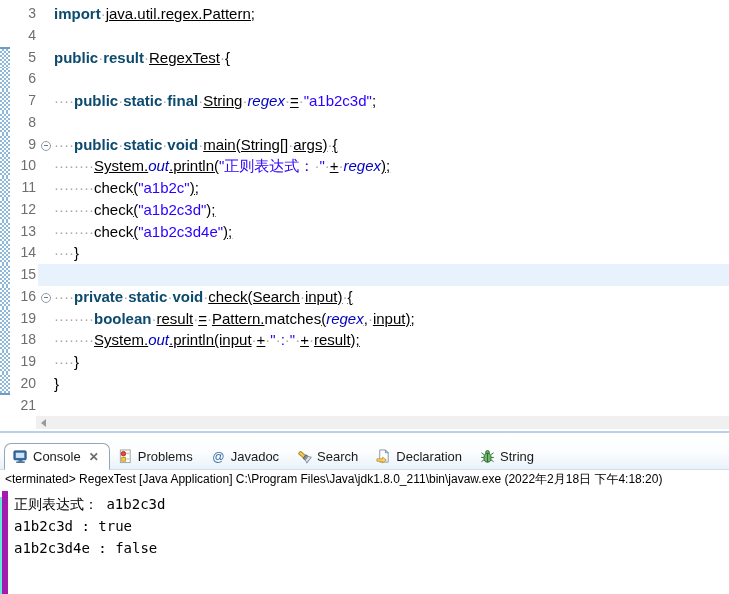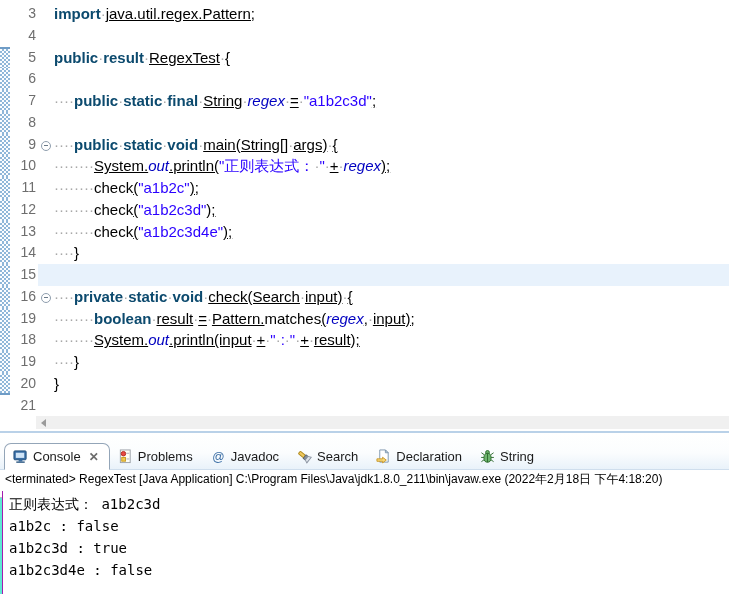--- a/index.html
+++ b/index.html
@@ -46,21 +46,21 @@
   .tab { display:flex; align-items:center; gap:5px; height:25px; padding:0 10px 0 8px;
     font-size:13px; color:#1a1a1a; white-space:nowrap; }
   .tab.selected { background:#fff; border:1px solid #93a5b8; border-bottom:1px solid #fff;
     border-radius:7px 7px 0 0; margin-bottom:-1px; height:27px; }
   .tabicon { display:inline-flex; width:15px; height:15px; align-items:center; justify-content:center; }
   .tabicon svg { display:block; }
   .tabclose { font-size:12px; color:#6b6b6b; margin-left:3px; font-weight:bold; line-height:1; }
   .status { height:28px; line-height:19px; font-size:12px; padding-left:5px; color:#000;
     white-space:nowrap; overflow:hidden; border-bottom:1px solid #bfbfbf; background:#fff; }
   .output { position:absolute; top:58px; left:2px; right:0; bottom:0;
-    border-left:1px solid #a21caf; padding:2px 0 0 6px; background:#fff; }
+    border-left:6px solid #a21caf; padding:2px 0 0 6px; background:#fff; }
   .out-line { font-family:"DejaVu Sans Mono", monospace; font-size:14px; line-height:22px;
     color:#000; white-space:pre; }
 </style>
 </head>
 <body>
 
 <div class="screen">
 
   <div class="editor">
     <div id="editor-lines">
@@ -254,19 +254,18 @@
               <ellipse cx="8" cy="9.3" rx="3.8" ry="4.8" fill="#6db56d" stroke="#2e6b2e"></ellipse>
               <path d="M8 4.5v9.6" stroke="#2e6b2e" stroke-width="1"></path>
             </svg>
           </span>
           <span class="tablabel">String</span>
         </div>
       </div>
     <div class="status">&lt;terminated&gt; RegexTest [Java Application] C:\Program Files\Java\jdk1.8.0_211\bin\javaw.exe (2022年2月18日 下午4:18:20)</div>
     <div class="output" id="console-output">
         <div class="out-line">正则表达式： a1b2c3d</div>
-        <div class="out-line">a1b2c : false</div>
         <div class="out-line">a1b2c3d : true</div>
         <div class="out-line">a1b2c3d4e : false</div>
       </div>
   </div>
 
 </div>
 
 </body></html>

